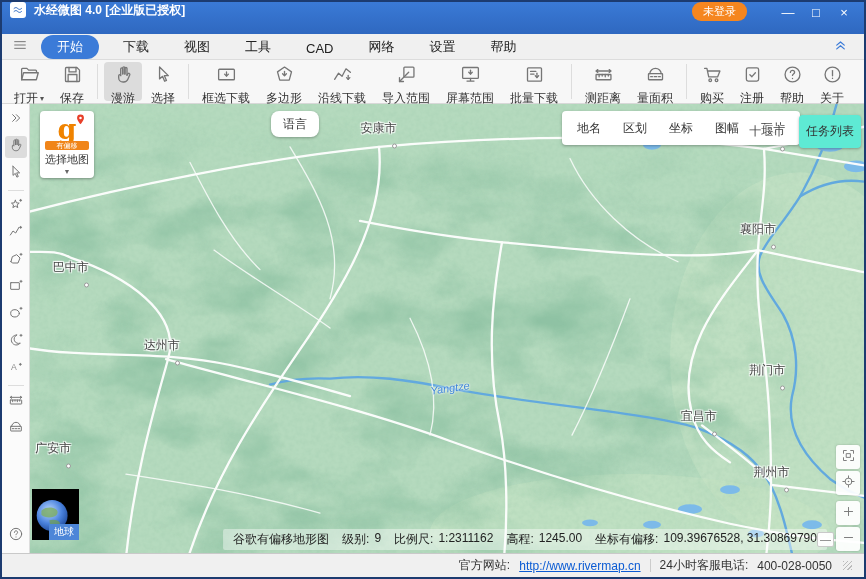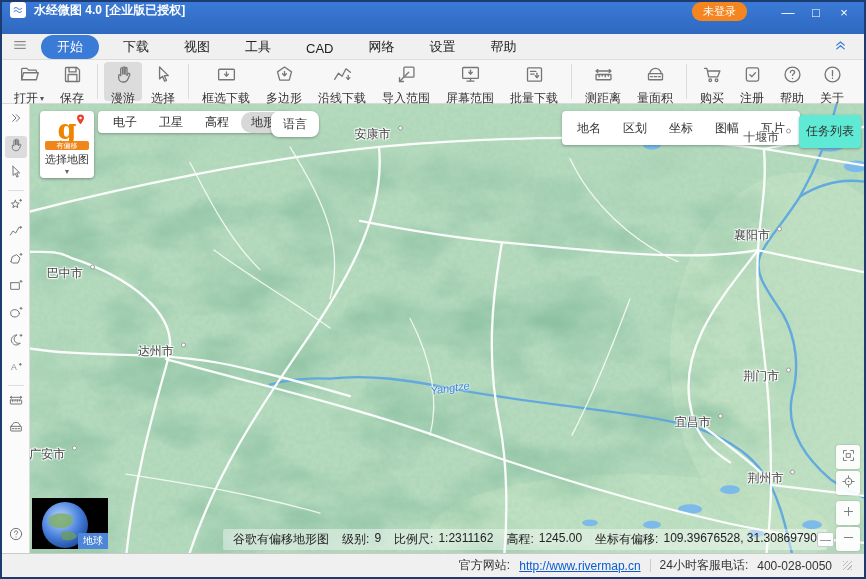--- a/index.html
+++ b/index.html
@@ -47,28 +47,28 @@
   .logo-pin{position:absolute;right:1px;top:-1px;width:15px;height:15px}
   .offset-ribbon{position:absolute;left:0;right:0;bottom:0;background:#f08519;color:#fff;font-size:7px;line-height:9px;border-radius:2px}
   .select-label{font-size:11px;color:#333;margin-top:2px;white-space:nowrap}
   .layer-caret{font-size:7px;color:#666;line-height:9px}
   .basemap-bar{position:absolute;top:7px;left:68px;height:22px;background:#fff;border-radius:4px;box-shadow:0 1px 3px rgba(0,0,0,.3);display:flex;align-items:center;padding:0 5px;gap:2px}
   .bm{font-size:12px;color:#333;padding:2px 10px;border-radius:10px;white-space:nowrap}
   .bm.active{background:#d8d8d8}
   .lang-btn{position:absolute;top:7px;left:241px;height:22px;background:#fff;border-radius:8px;box-shadow:0 1px 3px rgba(0,0,0,.3);font-size:12px;color:#333;display:flex;align-items:center;padding:13px 12px}
   .overlay-bar{position:absolute;top:7px;right:64px;height:34px;background:#fff;border-radius:4px;box-shadow:0 1px 3px rgba(0,0,0,.3);display:flex;align-items:center;padding:0 5px;gap:2px}
   .task-btn{position:absolute;top:11px;right:3px;background:#5eead4;border-radius:4px;box-shadow:0 1px 3px rgba(0,0,0,.3);font-size:12px;color:#333;padding:8px 7px;white-space:nowrap}
-  .city{position:absolute;transform:translate(-50%,-50%);display:flex;align-items:flex-start;gap:7px;pointer-events:none}
+  .city{position:absolute;transform:translate(-50%,-50%);display:flex;flex-direction:column;align-items:flex-end;gap:7px;pointer-events:none}
   .city-name{font-size:12px;color:#454545;white-space:nowrap;text-shadow:-1px -1px 1px #fff,1px -1px 1px #fff,-1px 1px 1px #fff,1px 1px 1px #fff,0 0 2px #fff}
   .city-dot{width:5px;height:5px;background:#fff;border:1.5px solid #9a9a9a;border-radius:50%}
   .river-label{position:absolute;left:50.4%;top:63.3%;transform:translate(-50%,-50%) rotate(-8deg);font-size:11px;font-style:italic;color:#3f86d8;text-shadow:0 0 2px #fff,0 0 3px #fff;pointer-events:none}
   .map-status{position:absolute;left:calc(50% + 78px);bottom:3px;transform:translateX(-50%);display:flex;align-items:center;gap:13px;font-size:12px;color:#222;background:rgba(255,255,255,.42);padding:2px 10px;border-radius:2px;white-space:nowrap}
   .ms-pair{display:flex;gap:5px}
   .status-collapse{position:absolute;right:30px;bottom:6px;width:17px;height:15px;background:rgba(255,255,255,.95);border:1px solid #c9c9c9;border-radius:2px;color:#777;font-size:11px;line-height:12px;text-align:center}
-  .globe{position:absolute;left:2px;bottom:4px;width:76px;height:51px;background:#000;overflow:hidden}
+  .globe{position:absolute;left:2px;bottom:13px;width:47px;height:51px;background:#000;overflow:hidden}
   .globe svg{width:100%;height:100%}
   .globe-tag{position:absolute;right:0;bottom:0;background:#4d86d8;color:#fff;font-size:10px;padding:1px 5px}
   .map-ctrls{position:absolute;right:4px;bottom:2px;display:flex;flex-direction:column;gap:2px}
   .mc{width:24px;height:24px;background:rgba(255,255,255,.93);border-radius:3px;display:flex;align-items:center;justify-content:center;box-shadow:0 0 2px rgba(0,0,0,.25)}
   .mc svg{width:15px;height:15px}
   .mc.gap{margin-top:4px}
   
   .statusbar{height:24px;background:#f0f0f0;border-top:1px solid #c9c9c9;display:flex;align-items:center;justify-content:flex-end;font-size:12px;color:#333;padding:0 12px;gap:9px;flex:0 0 auto}
   .link{color:#0b5bd3;text-decoration:underline}
   .sb-div{width:1px;height:13px;background:#ccc}
@@ -435,26 +435,20 @@
                 <path d="M12 2.5a5.5 5.5 0 0 1 5.5 5.5c0 4-5.5 10-5.5 10S6.5 12 6.5 8A5.5 5.5 0 0 1 12 2.5Z" fill="#e8402a" stroke="none"></path>
                 <circle cx="12" cy="8" r="2" fill="#fff" stroke="none"></circle>
               </svg>
           </span>
           <div class="offset-ribbon">有偏移</div>
         </div>
         <div class="select-label">选择地图</div>
         <div class="layer-caret">▼</div>
       </div>
 
-      <div class="basemap-bar">
-          <div class="bm">电子</div>
-          <div class="bm">卫星</div>
-          <div class="bm">高程</div>
-          <div class="bm active">地形</div>
-        </div>
       <div class="lang-btn">语言</div>
       <div class="overlay-bar">
           <div class="bm">地名</div>
           <div class="bm">区划</div>
           <div class="bm">坐标</div>
           <div class="bm">图幅</div>
           <div class="bm">瓦片</div>
         </div>
       <div class="task-btn">任务列表</div>
 

